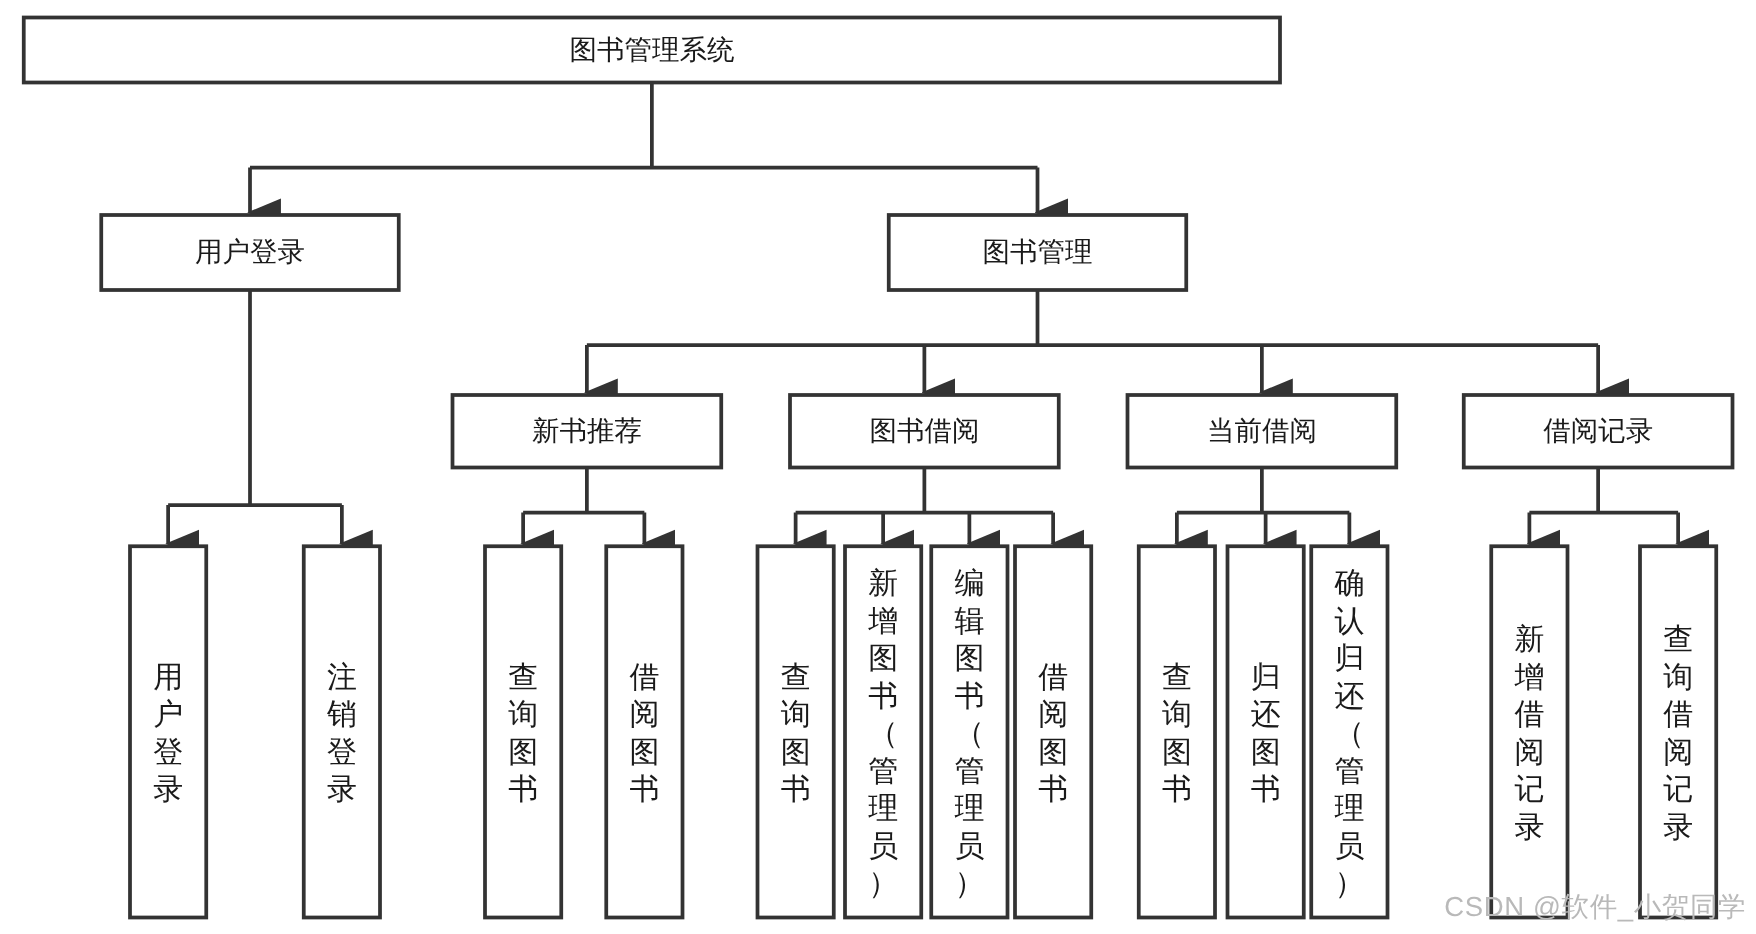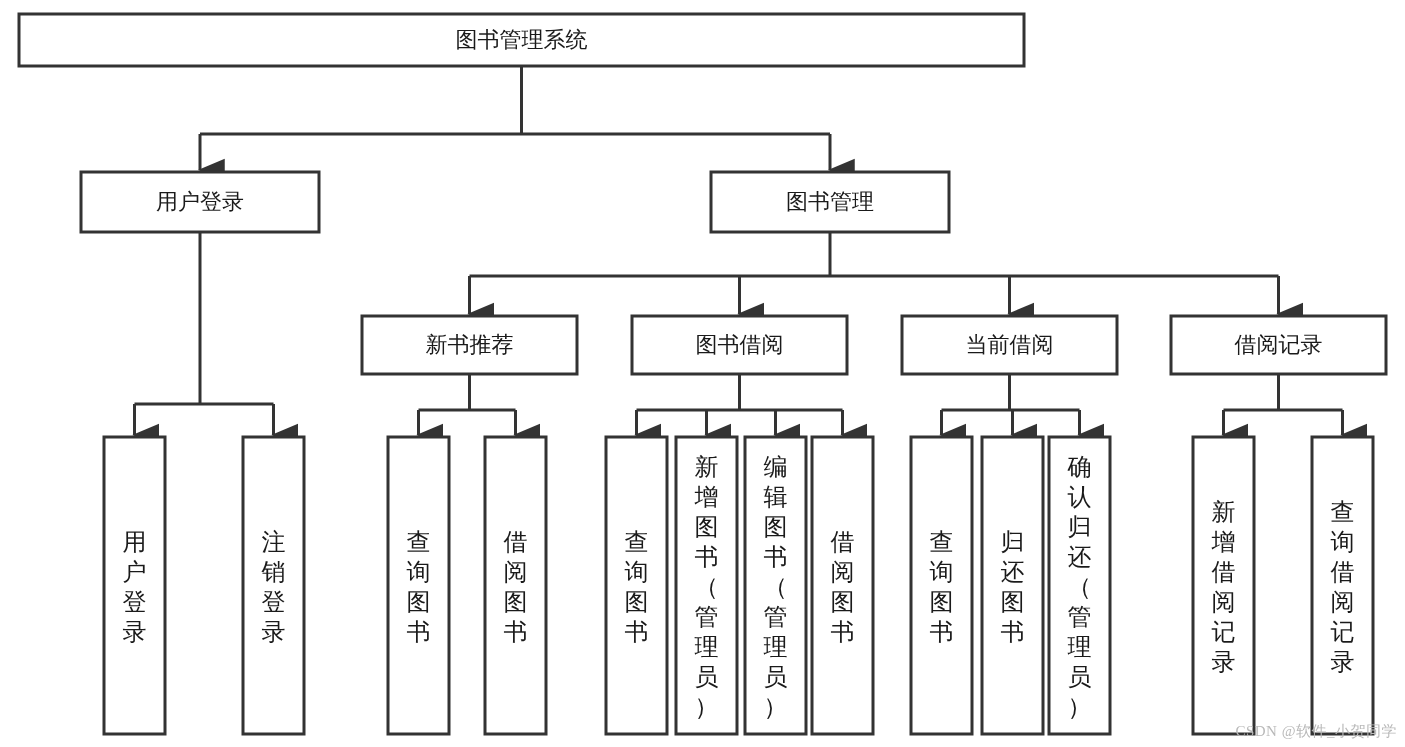--- a/index.html
+++ b/index.html
@@ -15,22 +15,22 @@
   .node-label{
     font-family:"DejaVu Sans","Liberation Sans",sans-serif;
     font-size:22px;fill:#1a1a1a;text-anchor:middle;dominant-baseline:middle;
   }
   .leaf-label{
     font-family:"DejaVu Sans","Liberation Sans",sans-serif;
     font-size:24px;fill:#1a1a1a;text-anchor:middle;
   }
   .watermark{
     position:absolute;right:8px;bottom:6px;
-    font-family:Liberation Serif, serif;
-    font-size:15px;color:#b9b9b9;white-space:nowrap;letter-spacing:0.5px;
+    font-family:Liberation Sans, sans-serif;
+    font-size:22px;color:#b9b9b9;white-space:nowrap;letter-spacing:0.5px;
   }
 </style>
 </head>
 <body>
 
 <div id="diagram-root">
 
   <svg id="tree" viewBox="0 0 1405 747">
     <defs>
       <marker id="arrow" viewBox="0 0 12 12" refX="6" refY="11" markerWidth="9" markerHeight="9" orient="auto-start-reverse">

